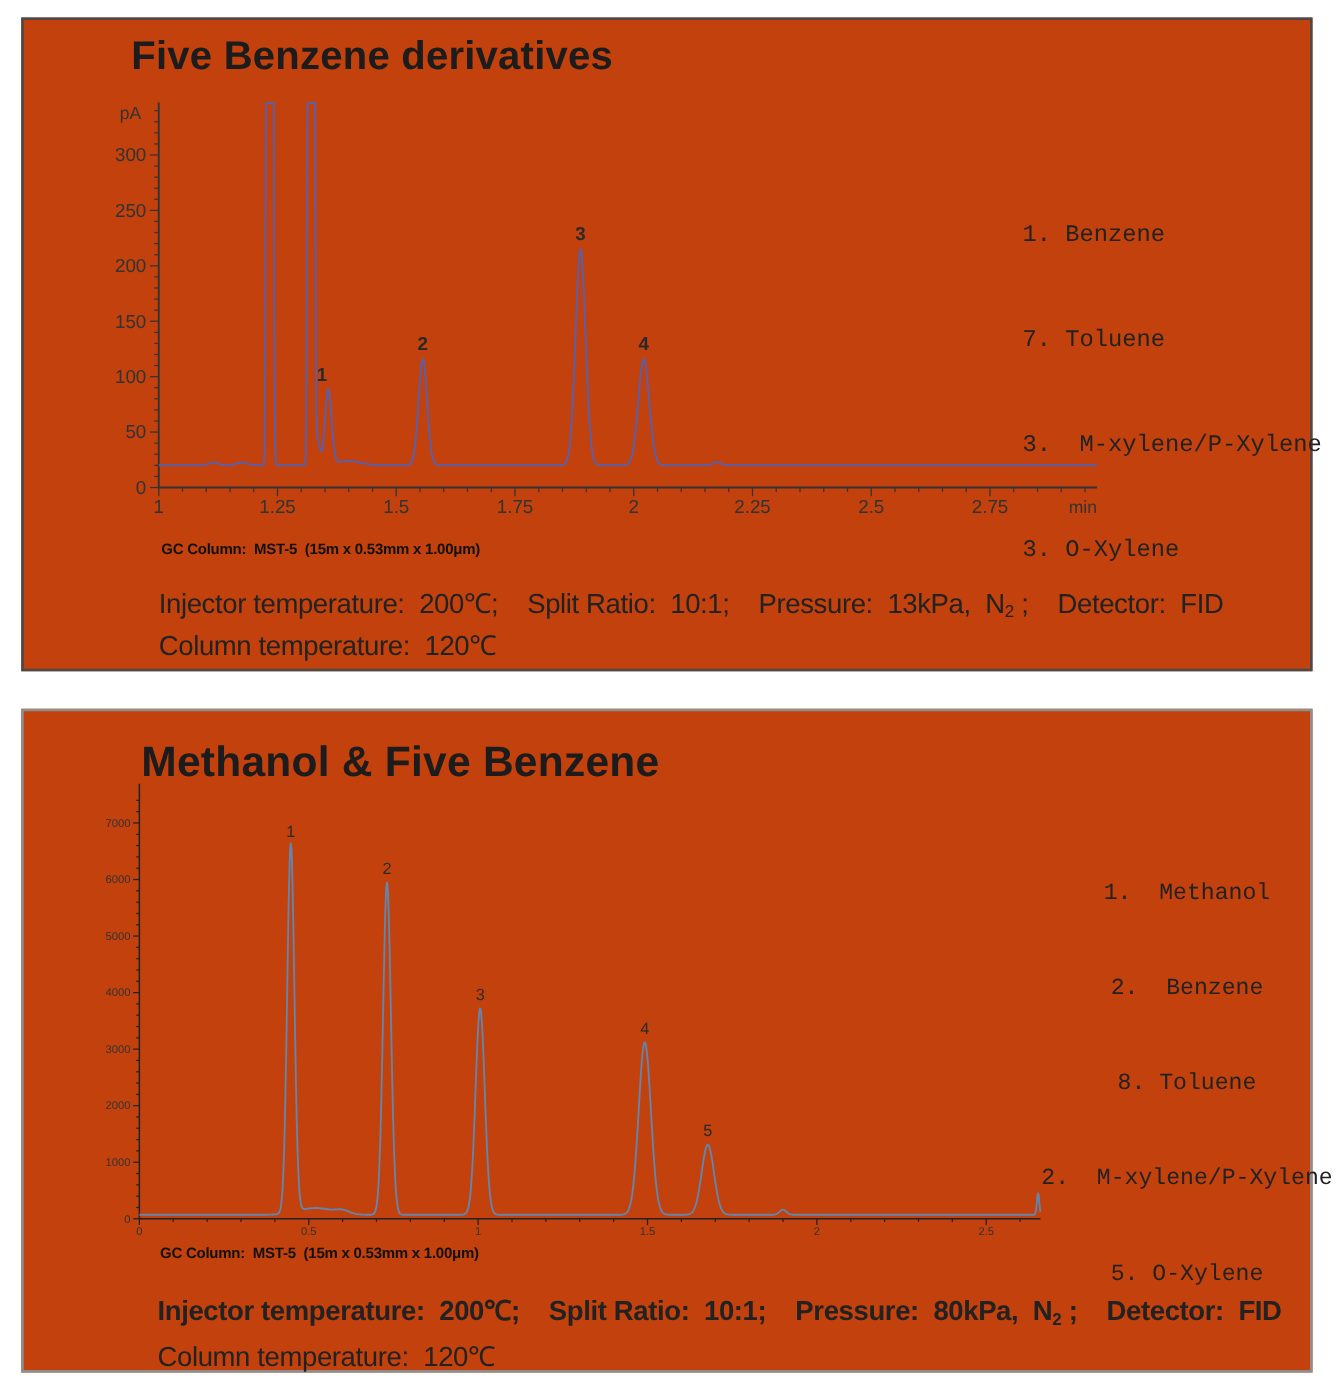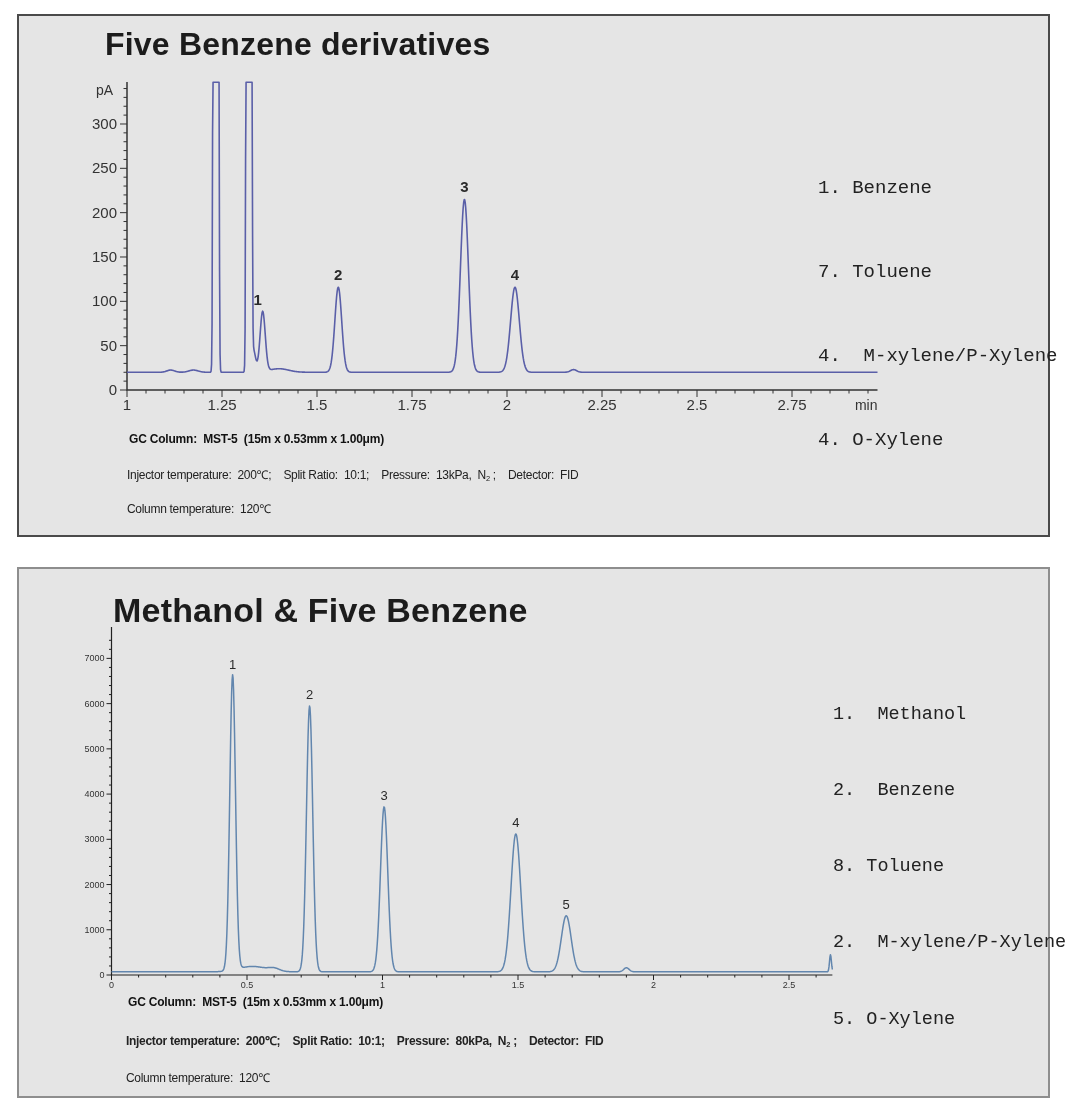--- a/index.html
+++ b/index.html
@@ -1,28 +1,28 @@
 <!DOCTYPE html>
 <html><head>
 <meta charset="utf-8">
 <style>
   * { margin:0; padding:0; box-sizing:border-box; }
   html,body { width:1069px; height:1108px; background:#ffffff;
     font-family:"Liberation Sans", sans-serif; }
   .page { position:relative; width:1069px; height:1108px; background:#fff; overflow:hidden; }
-  .panel { position:absolute; background:#e5e5e5; }
+  .panel { position:absolute; background:#c2410c; }
   .panel-top { left:17px; top:14px; width:1033px; height:523px; border:2px solid #4a4a4a; }
   .panel-bottom { left:17px; top:567px; width:1033px; height:531px; border:2px solid #8e8e8e; }
   .chart-title { position:absolute; font-weight:700; color:#1c1c1c; letter-spacing:0.2px; white-space:pre; }
   .panel-top .chart-title { left:86px; top:10px; font-size:32px; }
   .panel-bottom .chart-title { left:94px; top:22px; font-size:34px; }
   .legend { position:absolute; color:#222; white-space:pre;font-family:Liberation Mono, monospace; }
   .panel-top .legend { left:799px; top:102px; font-size:19px; line-height:28px; }
-  .panel-bottom .legend { left:814px; top:82px; font-size:18.5px; line-height:25.4px; }
-  .caption-line { position:absolute; color:#222; font-size:12px; letter-spacing:-0.3px; white-space:pre; }
+  .panel-bottom .legend { left:814px; top:82px; font-size:18.5px; line-height:25.4px;text-align:center; }
+  .caption-line { position:absolute; color:#222; font-size:22px; letter-spacing:-0.3px; white-space:pre; }
   .caption-line.bold { font-weight:700; font-size:12px; letter-spacing:-0.2px; color:#111; }
   .panel-top .cap1 { left:110px; top:416px; }
   .panel-top .cap2 { left:108px; top:450px; }
   .panel-top .cap3 { left:108px; top:484px; }
   .panel-bottom .cap1 { left:109px; top:426px; }
   .panel-bottom .cap2 { left:107px; top:463px;font-weight:bold; }
   .panel-bottom .cap3 { left:107px; top:500px; }
   sub.chem { font-size:0.62em; vertical-align:-0.28em; }
   svg.chromatogram { position:absolute; overflow:visible; }
   .panel-top svg.chromatogram { left:51px; top:44px; }
@@ -141,22 +141,22 @@
           <text x="187.66" y="244.97039999999998">1</text>
           <text x="268.28000000000003" y="220.1428">2</text>
           <text x="394.43999999999994" y="132.3595">3</text>
           <text x="444.97999999999996" y="220.1428">4</text>
         </g>
       </svg>
 
     <div class="legend">
       <div>1. Benzene</div>
       <div>7. Toluene</div>
-      <div>4.  M-xylene/P-Xylene</div>
-      <div>4. O-Xylene</div>
+      <div>3.  M-xylene/P-Xylene</div>
+      <div>3. O-Xylene</div>
     </div>
 
     <div class="caption-line bold cap1">GC Column:  MST-5  (15m x 0.53mm x 1.00μm)</div>
     <div class="caption-line cap2"><span>Injector temperature:  200℃;    Split Ratio:  10:1;    Pressure:  13kPa,  N</span><sub class="chem">2</sub><span> ;    Detector:  FID</span></div>
     <div class="caption-line cap3">Column temperature:  120℃</div>
   </section>
 
   <section class="panel panel-bottom">
     <h2 class="chart-title">Methanol &amp; Five Benzene</h2>
 

